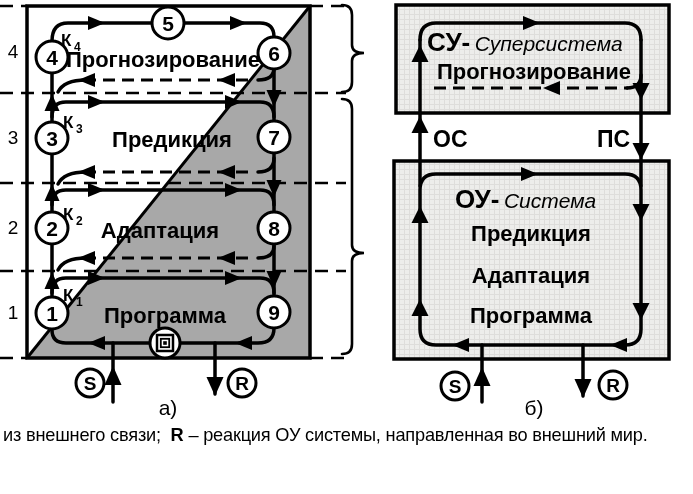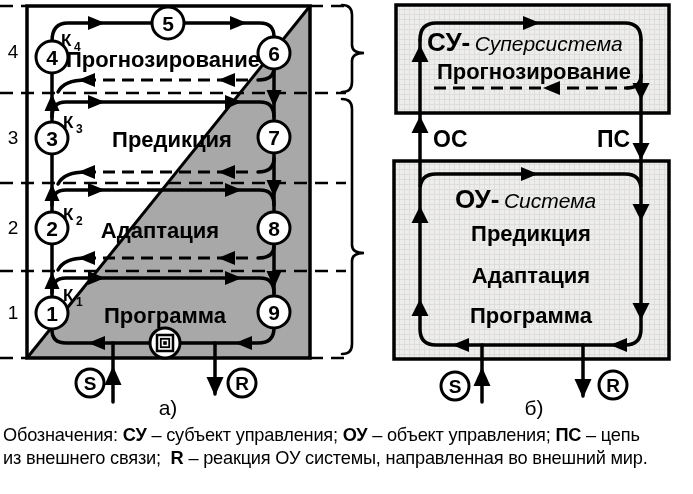--- a/index.html
+++ b/index.html
@@ -276,17 +276,16 @@
     <g>
       <circle cx="613" cy="385" r="14" fill="#fff" stroke="#000" stroke-width="3"></circle>
       <text class="sig" x="613" y="392" text-anchor="middle">R</text>
     </g>
 
     <text class="sub-label" x="534" y="415" text-anchor="middle">б)</text>
   </g>
 </svg>
 
 <div id="caption">
-  <div class="cap-line"><span>Обозначения: </span><span class="b">СУ</span><span> – субъект управления; </span><span class="b">ОУ</span><span> – объект управления; </span><span class="b">ПС</span><span> – цепь</span></div>
   <div class="cap-line"><span>из внешнего связи;  </span><span class="b">R</span><span> – реакция ОУ системы, направленная во внешний мир.</span></div>
 </div>
 
 </div>
 
 </body></html>

